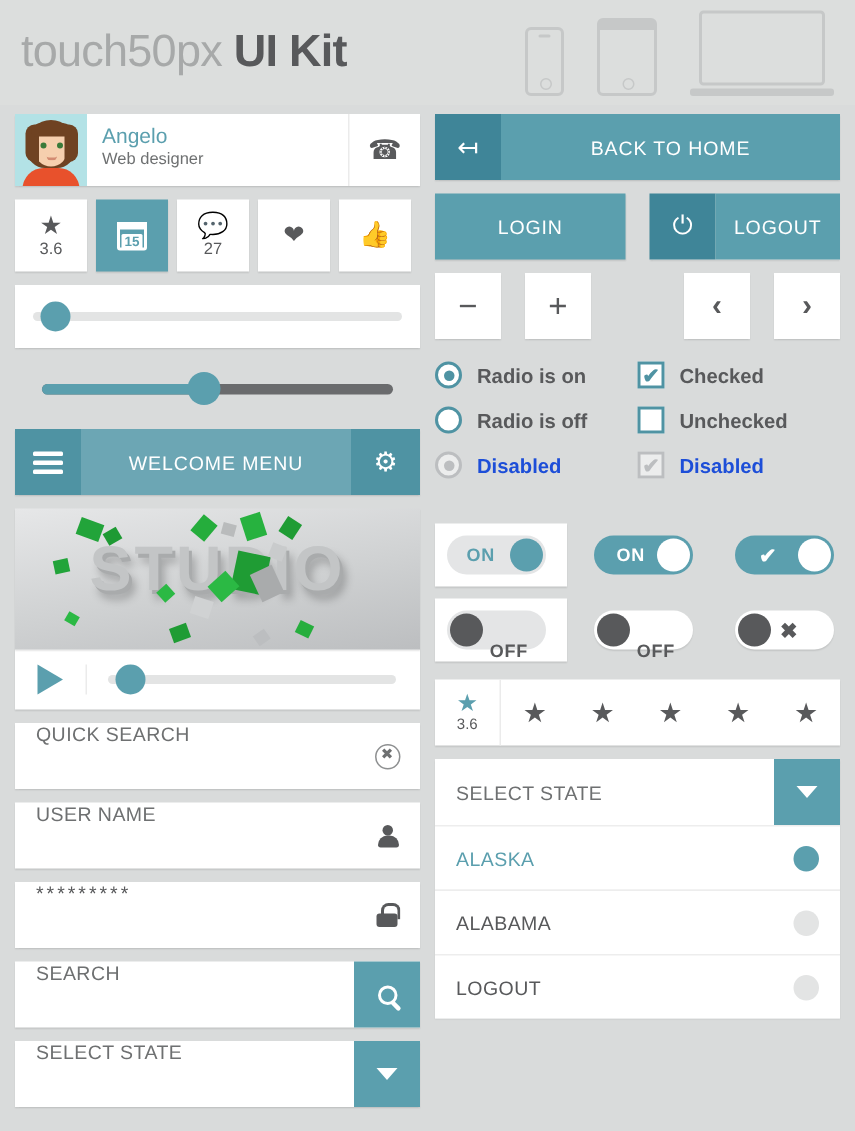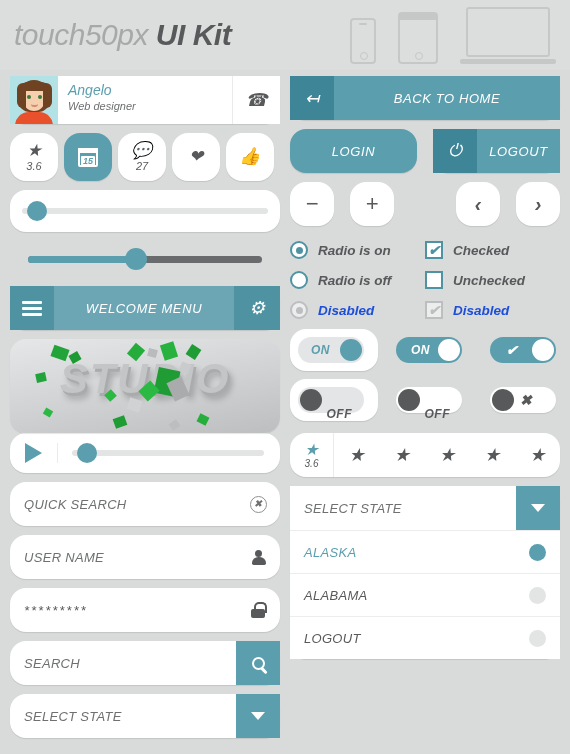--- a/index.html
+++ b/index.html
@@ -2,21 +2,21 @@
 <html><head>
 <meta charset="utf-8">
 <style>
   * { box-sizing: border-box; margin: 0; padding: 0; }
   html, body {
     width: 570px; height: 754px;
     background: #d9dbdb;
     font-family: "Liberation Sans", sans-serif;
     overflow: hidden;
   }
-  .page { position: relative; width: 506px; height: 754px; background: #d9dbdb; font-style: italic; }
+  .page { position: relative; width: 506px; height: 754px; background: #d9dbdb; }
 
   
   .header {
     position: absolute; left: 0; top: 0; width: 570px; height: 70px;
     background: #dcdedd;
     display: flex; align-items: center;
   }
   .brand { margin-left: 14px; font-size: 30px; letter-spacing: -0.5px; white-space: nowrap; }
   .brand .light { color: #a7a9a9; font-weight: 400; }
   .brand .bold { color: #58595b; font-weight: 700; }
@@ -29,21 +29,21 @@
   .dev-tablet::after { content:""; position:absolute; left:50%; margin-left:-3px; bottom:2px; width:6px; height:6px; border:1.5px solid #c6c8c8; border-radius:50%;}
   .dev-laptop { width: 96px; position: relative; }
   .dev-laptop .screen { width: 84px; height: 50px; margin: 0 auto; border: 2px solid #c6c8c8; border-radius: 3px; }
   .dev-laptop .base { width: 96px; height: 5px; background: #c6c8c8; border-radius: 2px; margin-top: 2px; }
 
   
   .col-left  { position: absolute; left: 10px;  top: 76px; width: 270px; }
   .col-right { position: absolute; left: 290px; top: 76px; width: 270px; }
 
   .white { background: #ffffff; }
-  .shadow { box-shadow: 0 1px 1px rgba(0,0,0,0.10); border-radius: 16px; }
+  .shadow { box-shadow: 0 1px 1px rgba(0,0,0,0.10); }
   .row { display: flex; }
   .mb { margin-bottom: 9px; }
 
   
   .profile { height: 48px; align-items: stretch; }
   .avatar { width: 48px; height: 48px; background: #b3e2e6; position: relative; overflow: hidden; flex: none; }
   .av-hair { position: absolute; left: 8px; top: 4px; width: 32px; height: 32px; background: #6f4222; border-radius: 16px 16px 12px 12px; }
   .av-face { position: absolute; left: 13px; top: 9px; width: 22px; height: 26px; background: #f6cfae; border-radius: 11px 11px 11px 11px; }
   .av-hair-l { position: absolute; left: 7px; top: 7px; width: 9px; height: 25px; background: #6f4222; border-radius: 6px 0 0 6px; }
   .av-hair-r { position: absolute; left: 33px; top: 7px; width: 9px; height: 25px; background: #6f4222; border-radius: 0 6px 6px 0; }
@@ -93,21 +93,21 @@
   .vid-text { position:absolute; left:0; right:0; top:16px; text-align:center;
               font-family:"Liberation Sans", sans-serif; font-weight:700; font-size:42px;
               color:#c3c5c6; letter-spacing:2px; text-shadow: 2px 3px 0 #a9abac, 4px 6px 6px rgba(0,0,0,.25); }
   .shard { position:absolute; }
   .playbar { height: 40px; align-items:center; }
   .play-btn { width: 48px; display:flex; align-items:center; justify-content:center; border-right:1px solid #ebebeb; }
   .tri { width:0;height:0;border-left:17px solid #5b9fae;border-top:10px solid transparent;border-bottom:10px solid transparent;}
   .playbar .track { margin: 0 16px 0 14px; }
 
   
-  .field { height: 44px; align-items:center; background:#fff; }
+  .field { height: 44px; background:#fff; }
   .field .lbl { flex:1; padding-left: 14px; color:#6e7071; font-size: 13px; letter-spacing:.3px; }
   .field .pw { flex:1; padding-left: 14px; color:#58595b; font-size: 13px; letter-spacing: 2px; }
   .field .ico { width: 44px; display:flex; align-items:center; justify-content:center; color:#6e7071; font-size:16px; }
   .field .btn-teal { width: 44px; align-self: stretch; background:#5b9fae; display:flex; align-items:center;
                      justify-content:center; color:#fff; font-size: 17px; }
   .clear-circle { width:17px;height:17px;border:1.5px solid #8e9091;border-radius:50%;display:flex;
                   align-items:center;justify-content:center;font-size:10px;color:#6e7071;line-height:1;}
   .person { width:13px;height:15px;position:relative;}
   .person::before{content:"";position:absolute;left:3.5px;top:0;width:7px;height:7px;background:#58595b;border-radius:50%;}
   .person::after{content:"";position:absolute;left:0;bottom:0;width:14px;height:8px;background:#58595b;border-radius:7px 7px 2px 2px;}
@@ -353,21 +353,21 @@
       <div class="pair">
         <div class="square shadow">−</div>
         <div class="square shadow">+</div>
       </div>
       <div class="pair">
         <div class="square shadow chev">‹</div>
         <div class="square shadow chev">›</div>
       </div>
     </div>
 
-    <div class="rcgrid" style="margin-top:8px;margin-bottom:4px">
+    <div class="rcgrid" style="margin-top:8px;margin-bottom:24px">
       <div class="rccol">
         <div class="rcrow">
           <span class="radio">
               <span class="dot"></span>
             </span>
           <span class="rclabel">Radio is on</span>
         </div>
         <div class="rcrow">
           <span class="radio off"></span>
           <span class="rclabel">Radio is off</span>

